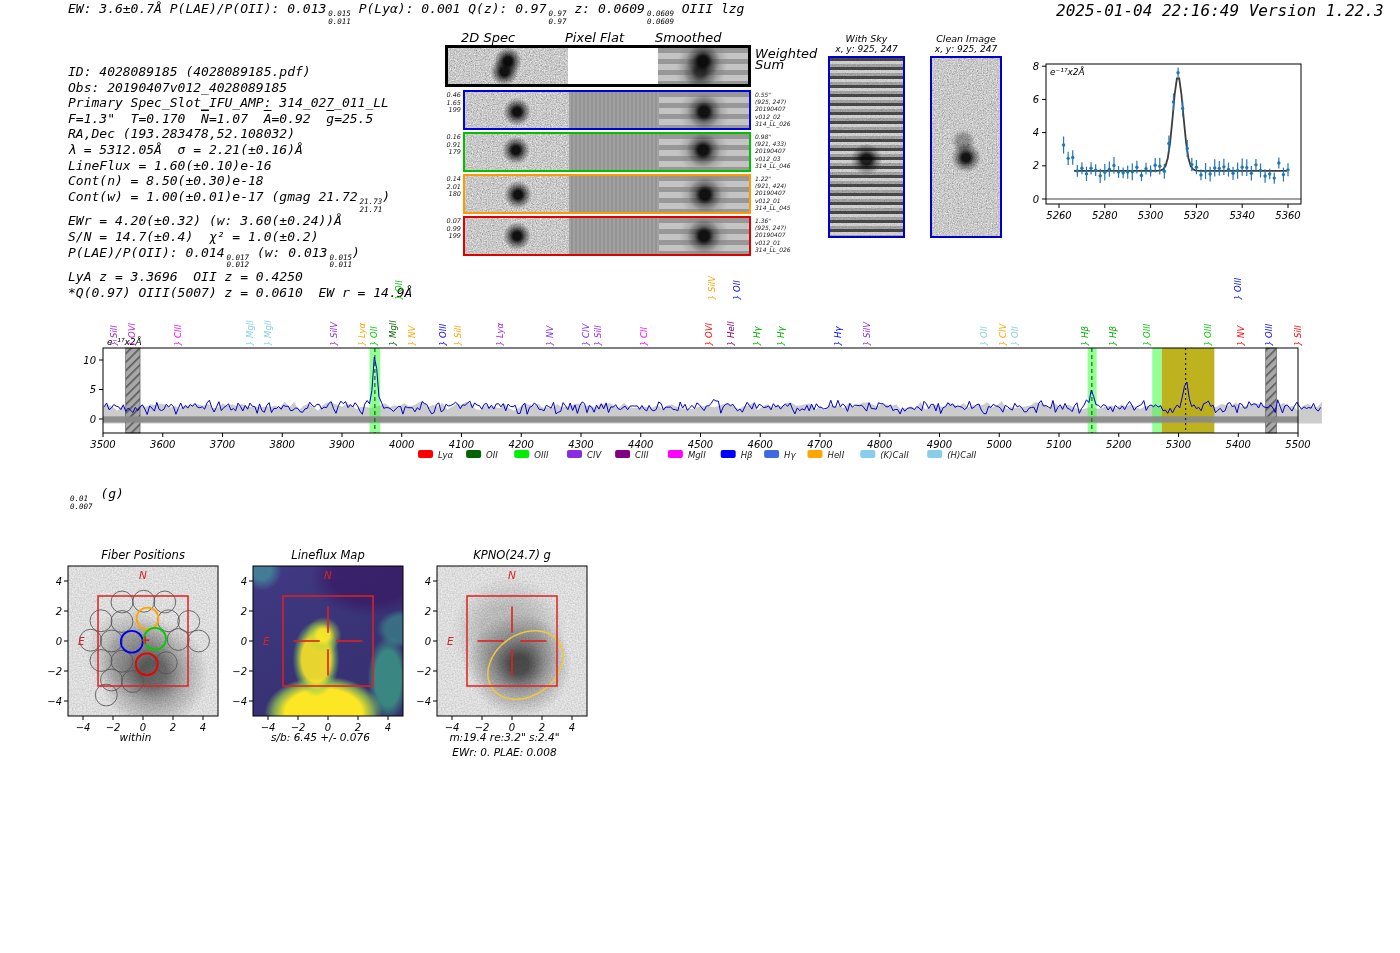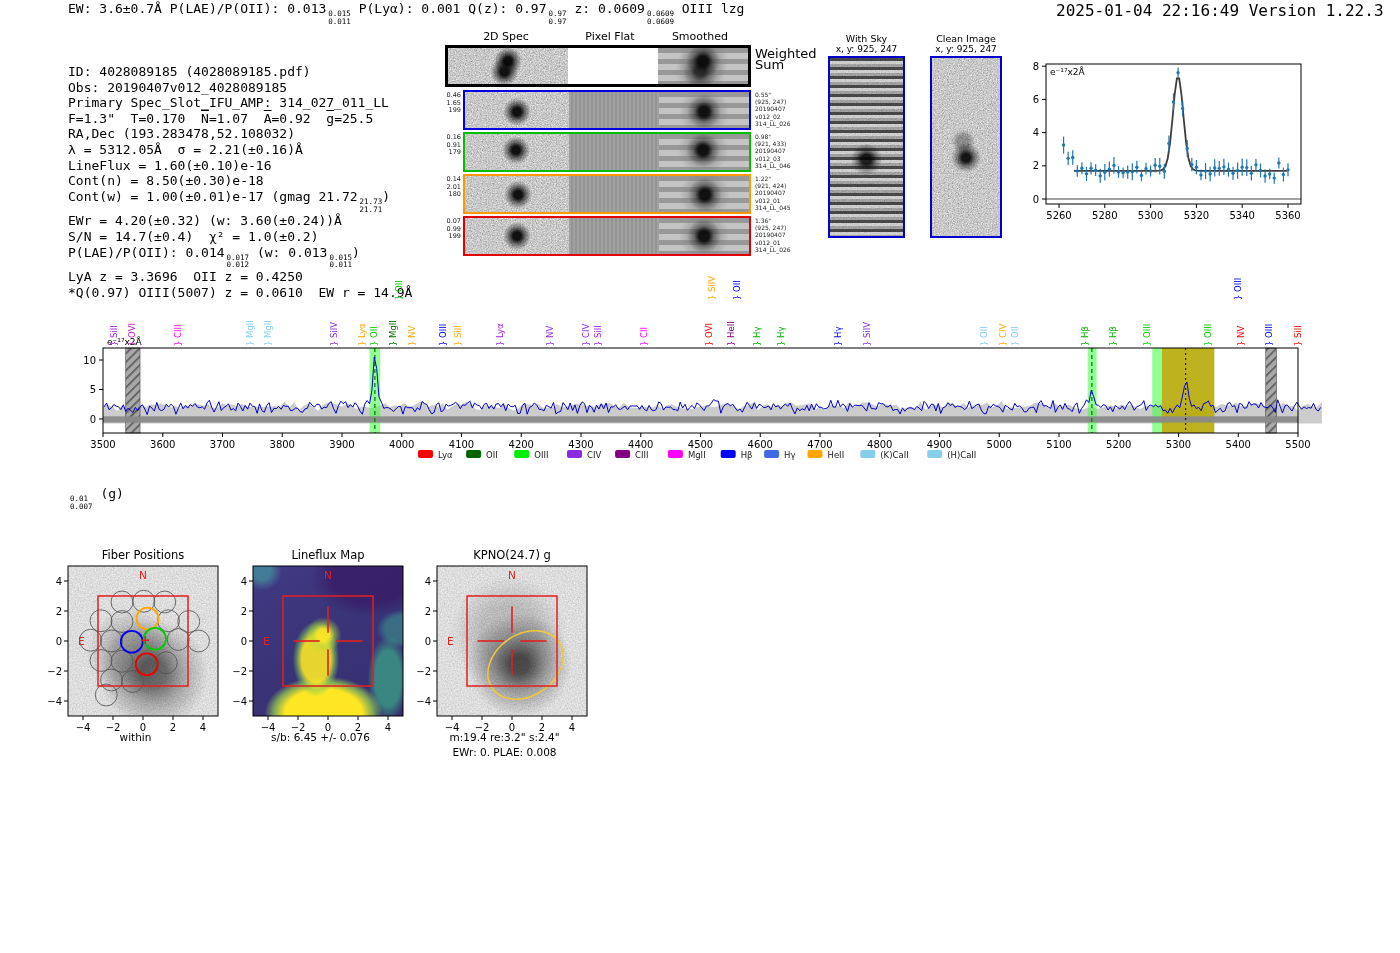--- a/index.html
+++ b/index.html
@@ -1,27 +1,27 @@
 <!DOCTYPE html>
 <html><head>
 <meta charset="utf-8">
 <style>
   html,body{margin:0;padding:0;background:#fff;}
   #page{position:relative;width:1400px;height:953px;background:#fff;overflow:hidden;
-        font-family:"DejaVu Sans Mono",monospace;color:#000;}
+        font-family:"DejaVu Sans Mono",monospace;color:#000;font-style:italic;}
   .abs{position:absolute;}
   #hdr-left{left:68px;top:1px;font-size:13px;white-space:nowrap;}
   #hdr-right{left:1056px;top:1px;font-size:16px;white-space:nowrap;}
   #info-block{left:68px;top:40px;font-size:13px;line-height:15.6px;white-space:pre;margin-top:24px;}
   .stack{display:inline-flex;flex-direction:column;font-size:7.5px;line-height:7.8px;
          vertical-align:-3px;margin-left:2px;}
   .ol{text-decoration:overline;}
   
   #spec2d{left:441px;top:28px;width:380px;height:235px;}
-  .coltitle{position:absolute;top:2px;font-size:11px;text-align:center;width:90px;
+  .coltitle{position:absolute;top:2px;font-size:13px;text-align:left;width:90px;
             font-family:"DejaVu Sans",sans-serif;}
   .srow{position:absolute;display:flex;box-sizing:border-box;background:#aaa;}
   .seg{position:relative;height:100%;overflow:hidden;}
   .segL{flex:1;}
   .segM{width:90px;background:#9c9c9c;}
   .segM.white{background:#fff;}
   .segM.flat{background:
      repeating-linear-gradient(90deg,rgba(255,255,255,.05) 0 2px,rgba(0,0,0,.05) 2px 4px),#9c9c9c;}
   .segR{width:90px;background-color:#b5b5b5;}
   .noisefill{position:absolute;left:0;top:0;width:100%;height:100%;}

